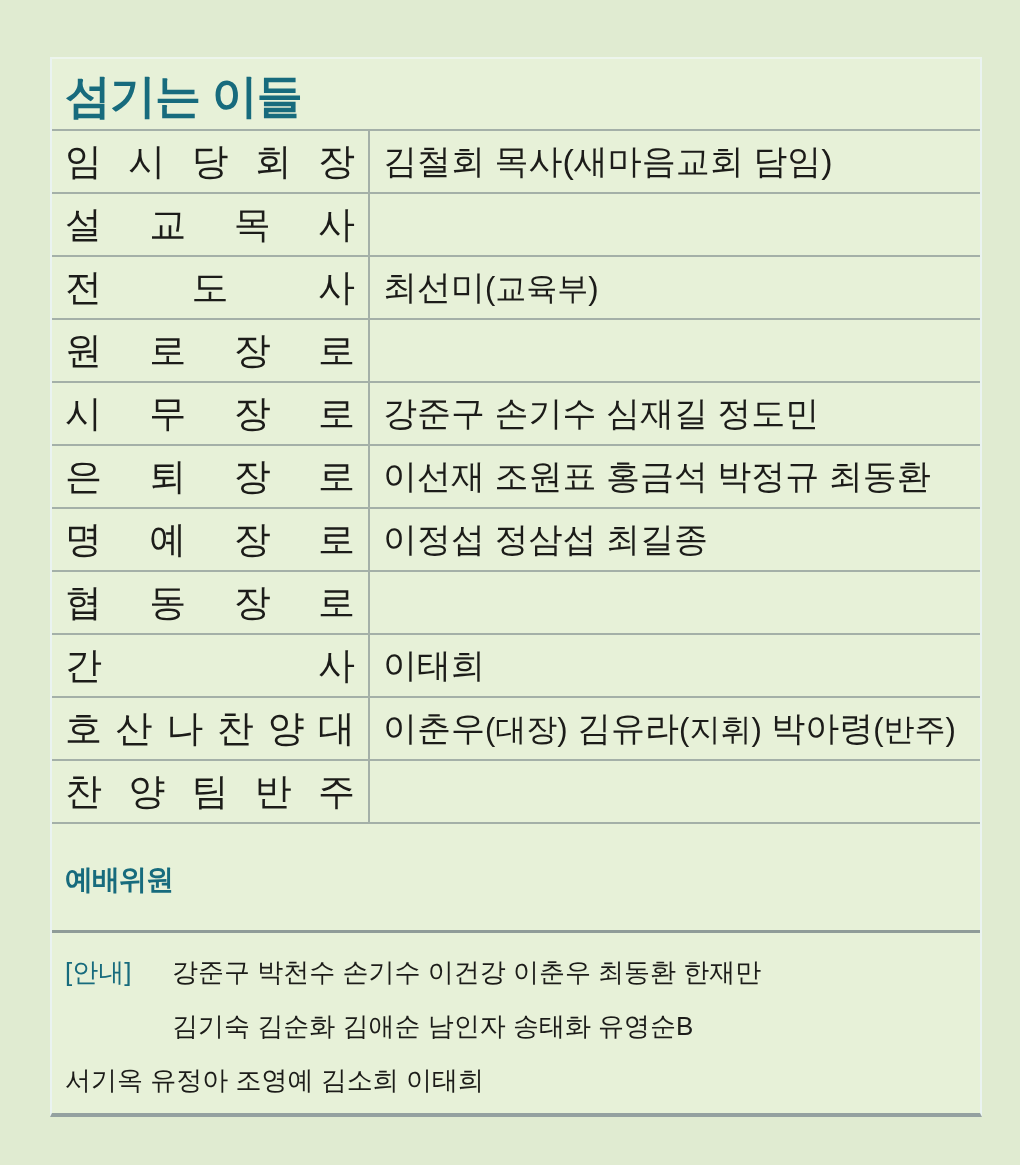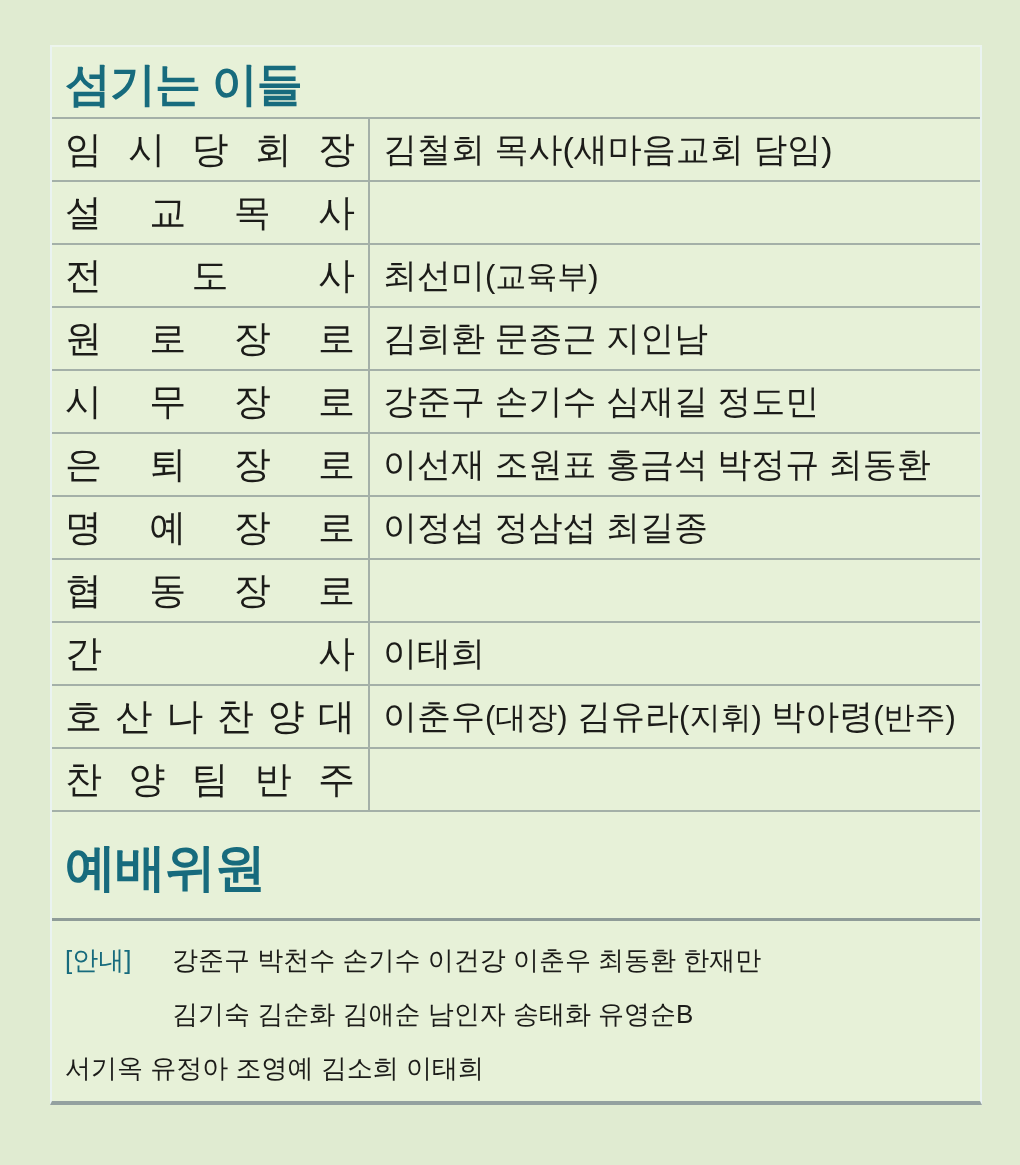--- a/index.html
+++ b/index.html
@@ -11,41 +11,41 @@
     height: 1165px;
     position: relative;
     background: #e0ebd1;
     font-family: "Liberation Sans", "DejaVu Sans", sans-serif;
     color: #1d1d1a;
     overflow: hidden;
   }
   .panel {
     position: absolute;
     left: 50px;
-    top: 45px;
+    top: 57px;
     width: 932px;
     height: 1060px;
     box-sizing: border-box;
     background: #e7f1d8;
     border-left: 2px solid #eaf3f1;
     border-right: 2px solid #eaf3f1;
     border-top: 2px solid #edf5ec;
     border-bottom: 4px solid #94a1a0;
   }
   h1.sec-title {
     margin: 12px 12px 8px 13px;
     font-size: 46px;
     line-height: 50px;
     font-weight: 800;
     letter-spacing: -1px;
     color: #176b7d;
   }
   h2.sec-title {
     margin: 30px 12px 24px 13px;
-    font-size: 51px;
+    font-size: 28px;
     line-height: 52px;
     font-weight: 800;
     letter-spacing: -1px;
     color: #176b7d;
   }
   .table {
     border-top: 2px solid #a4b0a8;
   }
   .trow {
     display: flex;
@@ -141,23 +141,20 @@
         </div>
   </div>
 
   <div class="trow">
     <div class="tlabel">
           <span>원</span>
           <span>로</span>
           <span>장</span>
           <span>로</span>
         </div>
-    <div class="tvalue">
-          <span>김희환 문종근 지인남</span>
-        </div>
   </div>
 
   <div class="trow">
     <div class="tlabel">
           <span>시</span>
           <span>무</span>
           <span>장</span>
           <span>로</span>
         </div>
     <div class="tvalue">

